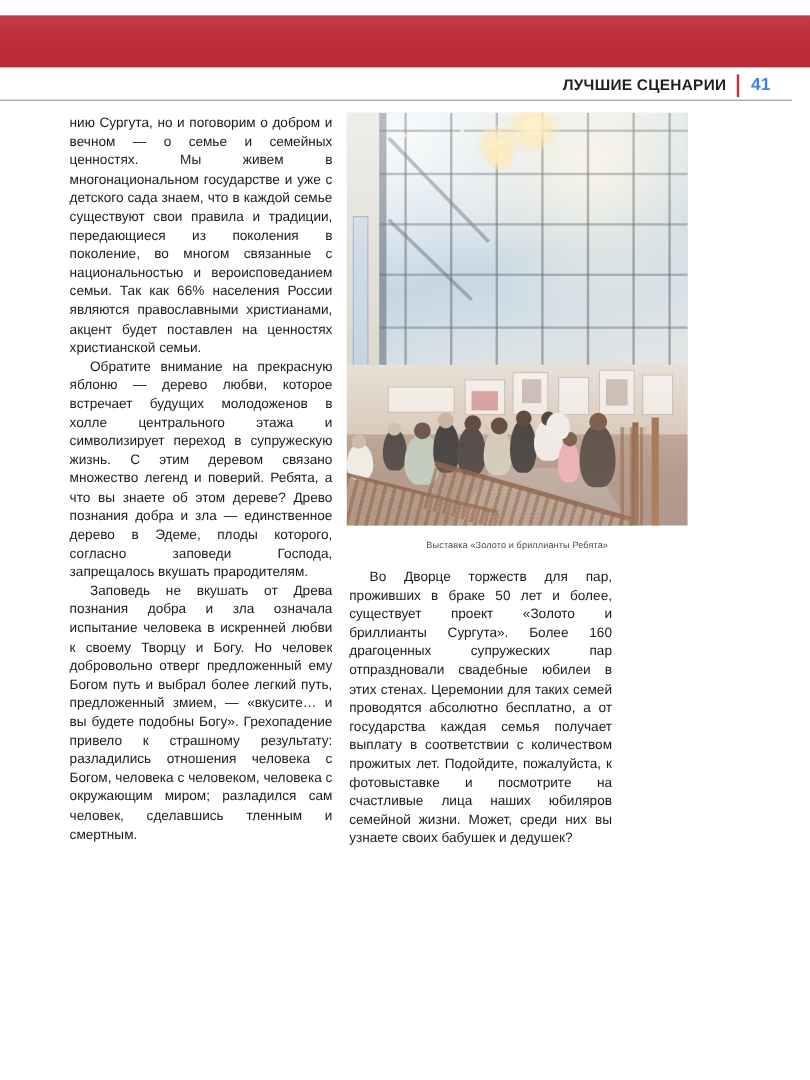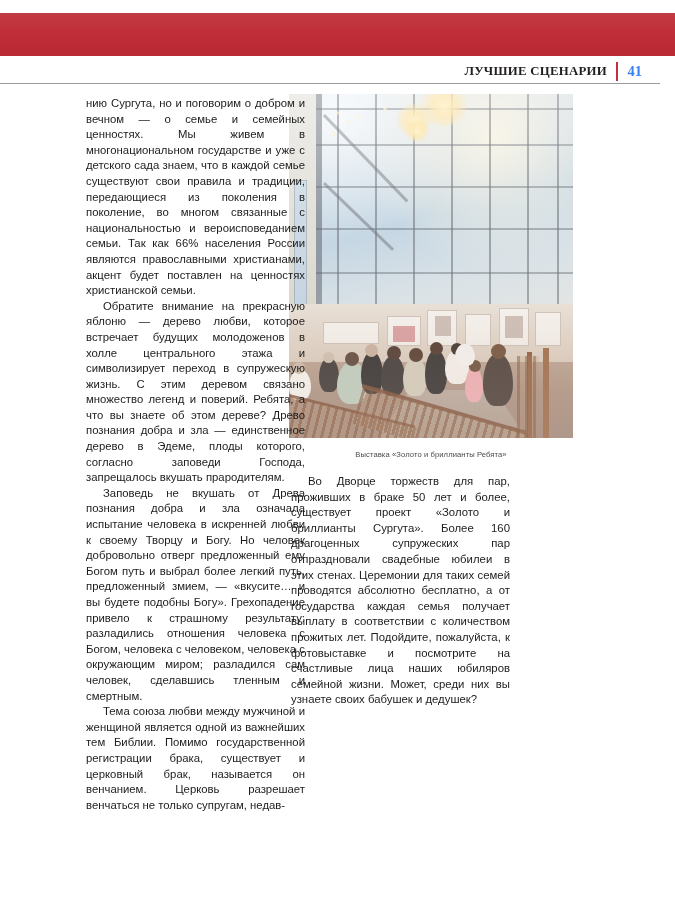--- a/index.html
+++ b/index.html
@@ -36,21 +36,20 @@
 
   
   .runhead {
     position: absolute;
     right: 33px;
     top: 60px;
     height: 22px;
     display: flex;
     align-items: center;
     gap: 0;
-    font-family: Liberation Serif, serif;
   }
   .runhead-title {
     font-size: 12.8px;
     font-weight: bold;
     letter-spacing: 0.25px;
     color: #231f20;
     padding-right: 9px;
     line-height: 1;
     white-space: nowrap;
   }
@@ -81,21 +80,21 @@
     position: absolute;
     top: 96px;
     width: 219px;
     font-size: 11.35px;
     line-height: 15.6px;
     text-align: justify;
     text-justify: inter-word;
     color: #1c1c1c;
     hyphens: manual;
   }
-  .col-left  { left: 58px; margin-left: 28px; }
+  .col-left  { left: 58px; }
   .col-right { left: 291px; top: 474px; width: 219px; }
 
   .col p {
     margin: 0;
     text-indent: 17px;
   }
   .col p.no-indent { text-indent: 0; }
 
   
   .photo-wrap {
@@ -361,17 +360,16 @@
     <div class="photo-veil"></div>
   </div>
 </div>
 
 <div class="caption">Выставка «Золото и бриллианты Ребята»</div>
 
 <div class="col col-left">
     <p class="no-indent">нию Сургута, но и поговорим о добром и вечном — о семье и семейных ценностях. Мы живем в многонациональном государстве и уже с детского сада знаем, что в каждой семье существуют свои правила и традиции, передающиеся из поколения в поколение, во многом связанные с национальностью и вероисповеданием семьи. Так как 66% населения России являются православными христианами, акцент будет поставлен на ценностях христианской семьи.</p>
     <p class="">Обратите внимание на прекрасную яблоню — дерево любви, которое встречает будущих молодоженов в холле центрального этажа и символизирует переход в супружескую жизнь. С этим деревом связано множество легенд и поверий. Ребята, а что вы знаете об этом дереве? Древо познания добра и зла — единственное дерево в Эдеме, плоды которого, согласно заповеди Господа, запрещалось вкушать прародителям.</p>
     <p class="">Заповедь не вкушать от Древа познания добра и зла означала испытание человека в искренней любви к своему Творцу и Богу. Но человек добровольно отверг предложенный ему Богом путь и выбрал более легкий путь, предложенный змием, — «вкусите… и вы будете подобны Богу». Грехопадение привело к страшному результату: разладились отношения человека с Богом, человека с человеком, человека с окружающим миром; разладился сам человек, сделавшись тленным и смертным.</p>
-    <p class="">Тема союза любви между мужчиной и женщиной является одной из важнейших тем Библии. Помимо государственной регистрации брака, существует и церковный брак, называется он венчанием. Церковь разрешает венчаться не только супругам, недав-</p>
   </div>
 <div class="col col-right">
     <p class="">Во Дворце торжеств для пар, проживших в браке 50 лет и более, существует проект «Золото и бриллианты Сургута». Более 160 драгоценных супружеских пар отпраздновали свадебные юбилеи в этих стенах. Церемонии для таких семей проводятся абсолютно бесплатно, а от государства каждая семья получает выплату в соответствии с количеством прожитых лет. Подойдите, пожалуйста, к фотовыставке и посмотрите на счастливые лица наших юбиляров семейной жизни. Может, среди них вы узнаете своих бабушек и дедушек?</p>
   </div>
 
 </body></html>

